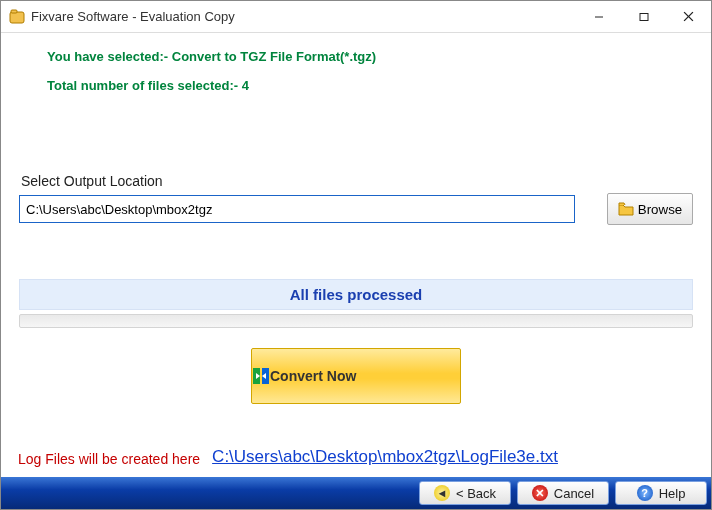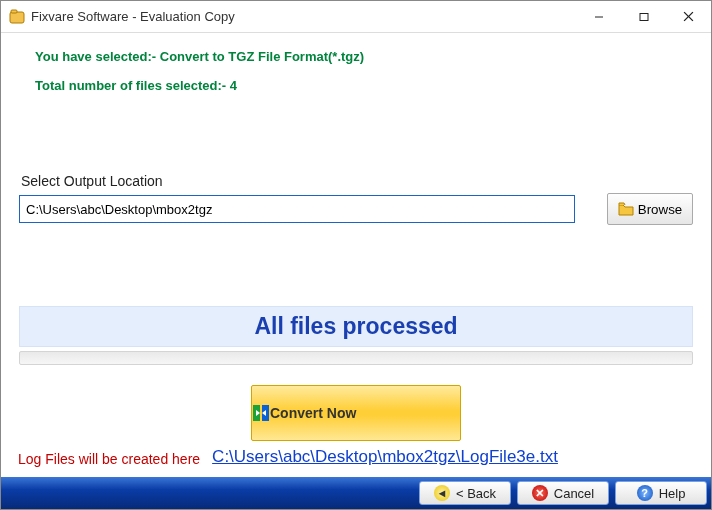--- a/index.html
+++ b/index.html
@@ -6,28 +6,28 @@
   body { font-family: "Segoe UI", Tahoma, sans-serif; font-size: 13px; background: #fff; width: 712px; height: 510px; overflow: hidden; border: 1px solid #888; }
 
   .titlebar { height: 32px; display: flex; align-items: center; padding: 0 0 0 8px; background: #fff; border-bottom: 1px solid #ddd; text-align: center; }
   .titlebar .app-icon { width: 16px; height: 16px; margin-right: 6px; display: flex; align-items: center; justify-content: center; }
   .titlebar .title { flex: 0 0 auto; color: #333; }
   .titlebar .spacer { flex: 1; }
   .titlebar .win-btn { width: 45px; height: 30px; display: flex; align-items: center; justify-content: center; color: #222; font-size: 14px; }
 
   .content { padding: 8px 18px 0 18px; }
 
-  .info-line { color: #00843d; font-weight: 700; font-size: 13px; margin: 8px 4px 14px 16px; }
+  .info-line { color: #00843d; font-weight: 700; font-size: 13px; margin: 8px 4px 14px 28px; }
 
   .out-label { color: #222; font-size: 14px; margin: 80px 0 4px 2px; }
   .out-row { display: flex; align-items: center; gap: 32px; }
   .out-input { flex: 0 0 556px; height: 28px; border: 1px solid #1a64c8; padding: 2px 6px; font-size: 13px; color: #000; outline: none; background: #fff; }
   .browse-btn { height: 32px; width: 88px; border: 1px solid #aaa; background: linear-gradient(#fefefe, #e6e6e6); display: flex; align-items: center; justify-content: center; gap: 4px; cursor: pointer; border-radius: 2px; }
 
-  .status-banner { margin: 81px 0 4px 0; background: #e4eefc; border: 1px solid #d6e2f5; color: #1a3fb0; font-size: 23px; font-weight: 600; text-align: center; padding: 6px 0; }
+  .status-banner { margin: 54px 0 4px 0; background: #e4eefc; border: 1px solid #d6e2f5; color: #1a3fb0; font-size: 15px; font-weight: 600; text-align: center; padding: 6px 0; }
   .progress-track { height: 14px; background: linear-gradient(#e9e9e9,#f6f6f6); border: 1px solid #d4d4d4; border-radius: 2px; margin-bottom: 20px; }
 
   .convert-wrap { display: flex; justify-content: center; margin-bottom: 12px; }
   .convert-btn { width: 210px; height: 56px; border: 1px solid #d2a600; background: linear-gradient(#ffea9c,#ffcf38 45%,#ffcf38 55%,#ffe894); display: flex; align-items: center; gap: 0; font-size: 14px; font-weight: 600; color: #333; cursor: pointer; border-radius: 2px; }
 
   .footer-row { position: absolute; left: 0; right: 10px; bottom: 33px; display: flex; align-items: flex-end; gap: 12px; padding: 8px 18px 10px 18px; }
   .log-label { color: #c40000; font-size: 14px; }
   .log-link { color: #1040d0; text-decoration: underline; font-size: 17px; cursor: pointer; }
 
   .bottom-bar { position: absolute; left: 1px; right: 1px; bottom: 1px; height: 32px; background: linear-gradient(#3a76d6,#0a3ca6 40%,#062a78); display: flex; justify-content: flex-end; align-items: center; padding: 0 4px; gap: 6px; }

